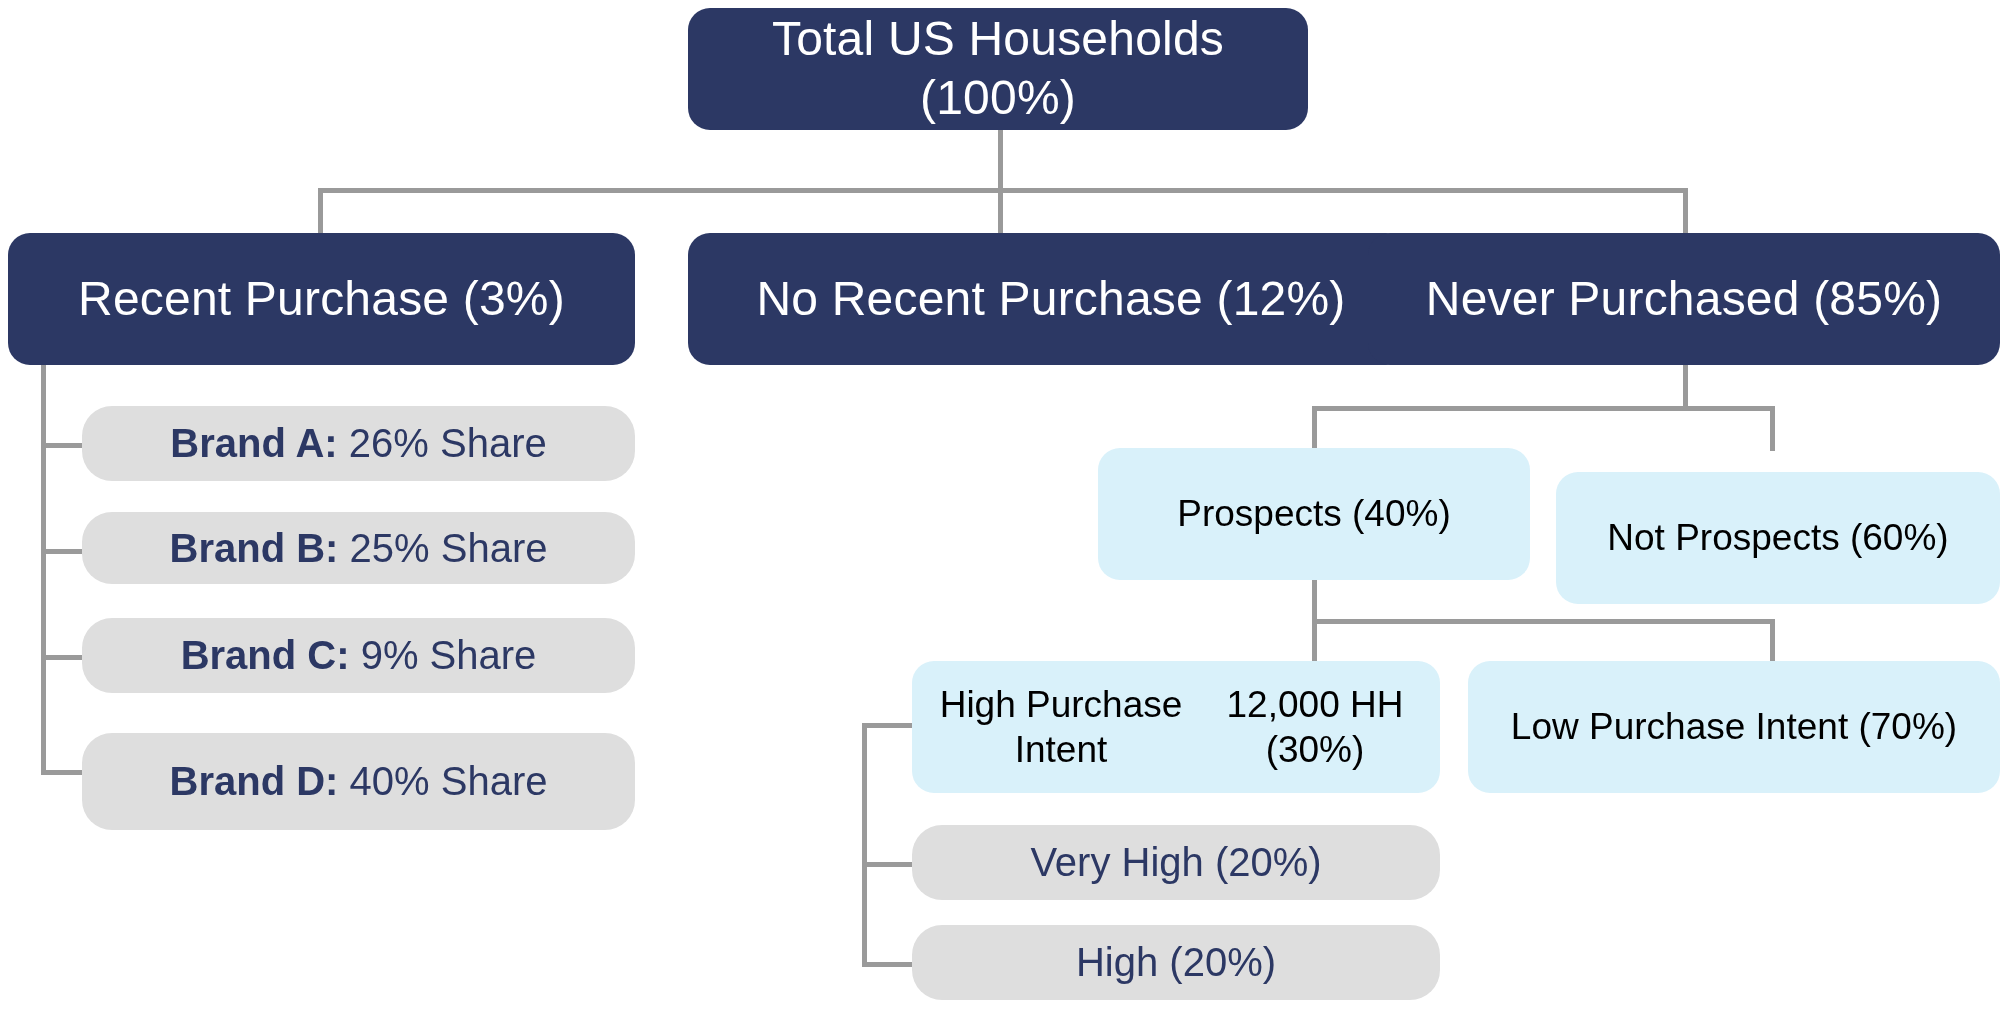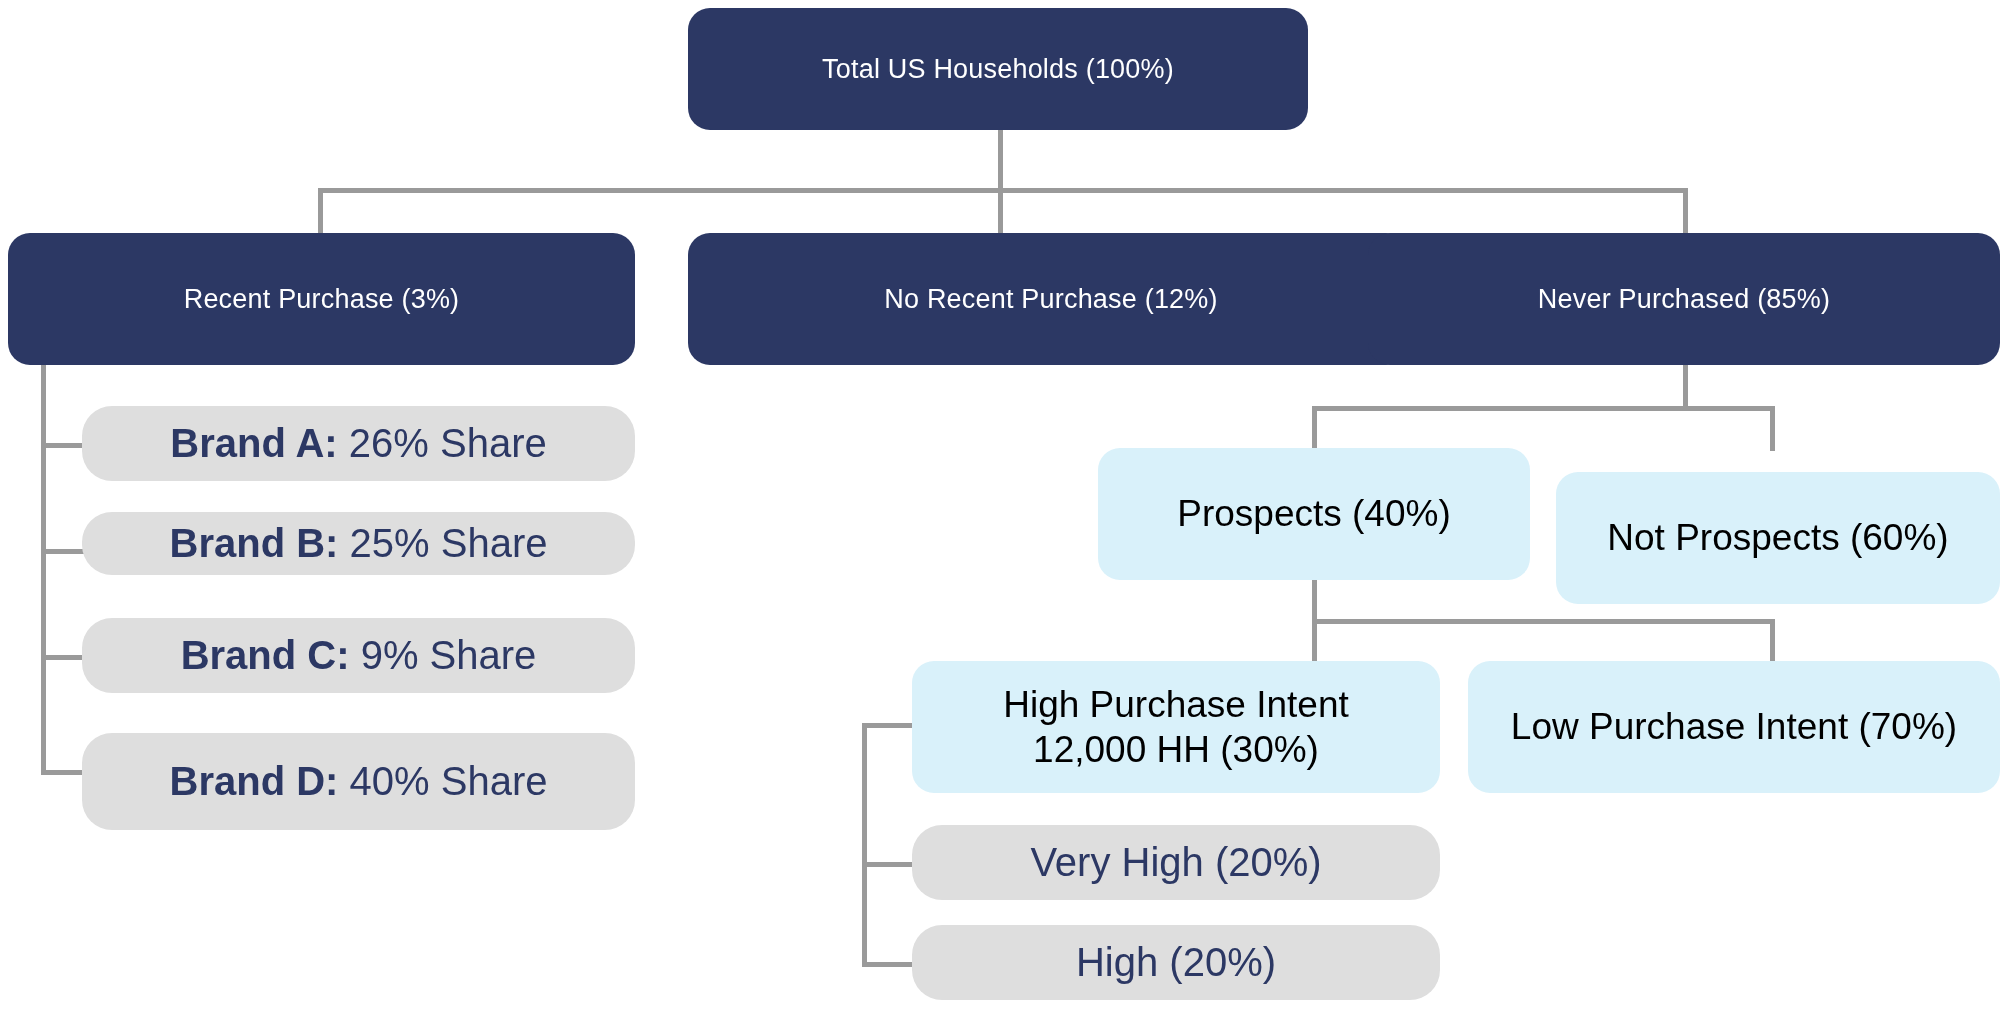--- a/index.html
+++ b/index.html
@@ -34,21 +34,21 @@
     align-items: center;
     justify-content: center;
     text-align: center;
     line-height: 1.22;
     padding: 4px 10px;
   }
   .node.navy {
     background: #2C3864;
     color: #ffffff;
     border-radius: 22px;
-    font-size: 27px;
+    font-size: 48px;
     letter-spacing: 0.2px;
   }
   .node.blue {
     background: #D9F1FA;
     color: #000000;
     border-radius: 22px;
     font-size: 37px;
   }
   .node.gray {
     background: #DEDEDE;
@@ -109,41 +109,41 @@
   </div>
 
   <div class="node navy" style="left:1368px; top:233px; width:632px; height:132px;">
     <span class="txt">Never Purchased (85%)</span>
   </div>
 
   <div class="node gray" style="left:82px; top:406px; width:553px; height:75px;">
     <span class="txt"><span class="bold">Brand A:</span><span> 26% Share</span></span>
   </div>
 
-  <div class="node gray" style="left:82px; top:512px; width:553px; height:63px;">
+  <div class="node gray" style="left:82px; top:512px; width:553px; height:72px;">
     <span class="txt"><span class="bold">Brand B:</span><span> 25% Share</span></span>
   </div>
 
   <div class="node gray" style="left:82px; top:618px; width:553px; height:75px;">
     <span class="txt"><span class="bold">Brand C:</span><span> 9% Share</span></span>
   </div>
 
   <div class="node gray" style="left:82px; top:733px; width:553px; height:97px;">
     <span class="txt"><span class="bold">Brand D:</span><span> 40% Share</span></span>
   </div>
 
   <div class="node blue" style="left:1098px; top:448px; width:432px; height:132px;">
     <span class="txt">Prospects (40%)</span>
   </div>
 
   <div class="node blue" style="left:1556px; top:448px; width:444px; height:132px;margin-top:24px;">
     <span class="txt">Not Prospects (60%)</span>
   </div>
 
-  <div class="node blue" style="left:912px; top:661px; width:528px; height:132px; flex-direction:column;">
+  <div class="node blue" style="left:912px; top:661px; width:528px; height:132px; flex-direction:row;">
     <span class="line2">High Purchase Intent</span>
     <span class="line2">12,000 HH (30%)</span>
   </div>
 
   <div class="node blue" style="left:1468px; top:661px; width:532px; height:132px;">
     <span class="txt">Low Purchase Intent (70%)</span>
   </div>
 
   <div class="node gray" style="left:912px; top:825px; width:528px; height:75px;">
     <span class="txt">Very High (20%)</span>

